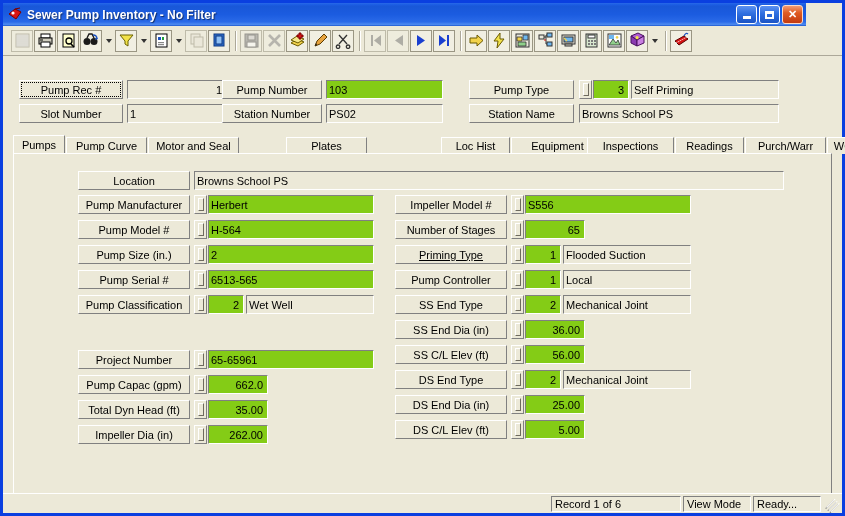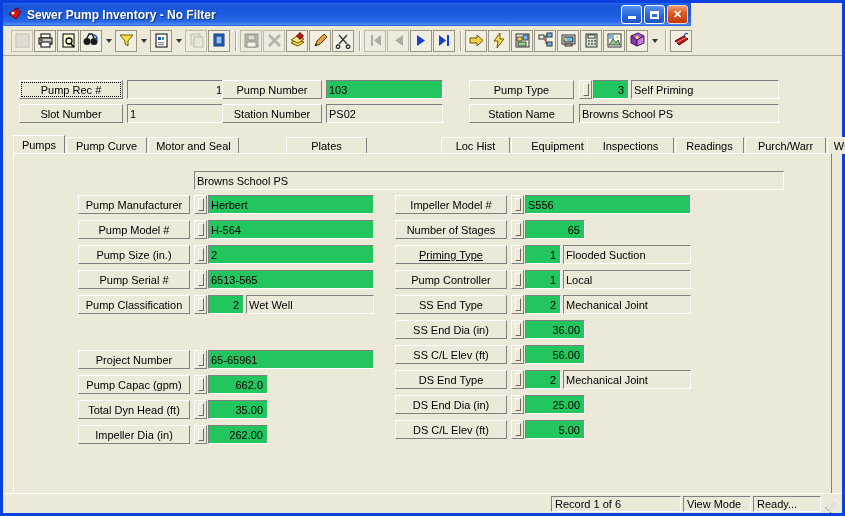--- a/index.html
+++ b/index.html
@@ -11,21 +11,21 @@
   }
   
   .window{
     position:absolute;left:0;top:0;width:845px;height:516px;
     box-sizing:border-box;
     border:3px solid #0a3fe0;
     background:#ece9d8;
   }
   
   .titlebar{
-    position:absolute;left:0;top:0;width:688px;height:23px;
+    position:absolute;left:0;top:0;width:803px;height:23px;
     background:linear-gradient(180deg,#2a68e8 0%,#1d5fe4 6%,#1957d8 14%,#1b5ce0 50%,#2a6ae8 82%,#4d8af0 93%,#1a56cf 100%);
     display:flex;align-items:center;
   }
   .title-icon{
     width:16px;height:15px;margin-left:4px;margin-right:4px;
     position:relative;flex:none;
   }
   .title-text{
     color:#ffffff;font-size:12px;font-weight:bold;
     text-shadow:1px 1px 1px rgba(0,0,0,.55);
@@ -89,21 +89,21 @@
   .btnface{
     background:#ece9d8;
     border-top:1px solid #ffffff;border-left:1px solid #ffffff;
     border-right:1px solid #808080;border-bottom:1px solid #808080;
     box-sizing:border-box;
     display:flex;align-items:center;justify-content:center;
     font-size:11px;color:#000;
     white-space:nowrap;overflow:hidden;
   }
   .field{
-    background:#22c55e;
+    background:#84cc16;
     border-top:1px solid #808080;border-left:1px solid #808080;
     border-right:1px solid #ffffff;border-bottom:1px solid #ffffff;
     box-sizing:border-box;
     display:flex;align-items:center;
     font-size:11px;color:#000;padding:0 2px;
     white-space:nowrap;overflow:hidden;
   }
   .field.readonly{background:#ece9d8;}
   .field.num{justify-content:flex-end;padding-right:4px;}
 
@@ -480,20 +480,21 @@
         <div class="tab" style="left: 732px; width: 81px;">
           <span>Purch/Warr</span>
         </div>
         <div class="tab" style="left: 814px; width: 52px;">
           <span>WO/PM</span>
         </div>
       </div>
 
     <div class="tabpanel">
 
+      <div class="btnface row-label" style="left:64px;top:17px;width:112px;">Location</div>
       <div class="field readonly row-field" style="left:180px;top:17px;width:590px;">Browns School PS</div>
 
       <div id="left-col">
           <div class="btnface row-label" style="left: 64px; top: 41px; width: 112px;">Pump Manufacturer</div>
           <div class="spin" style="left: 180px; top: 41px;">
             <div class="thumb"></div>
           </div>
           <div class="field row-field" style="left: 194px; top: 41px; width: 166px;">Herbert</div>
           <div class="btnface row-label" style="left: 64px; top: 66px; width: 112px;">Pump Model #</div>
           <div class="spin" style="left: 180px; top: 66px;">

